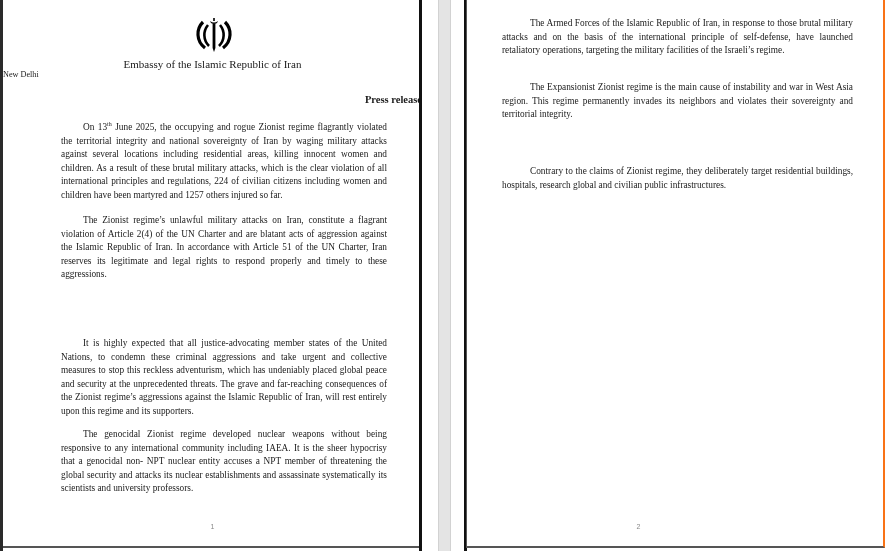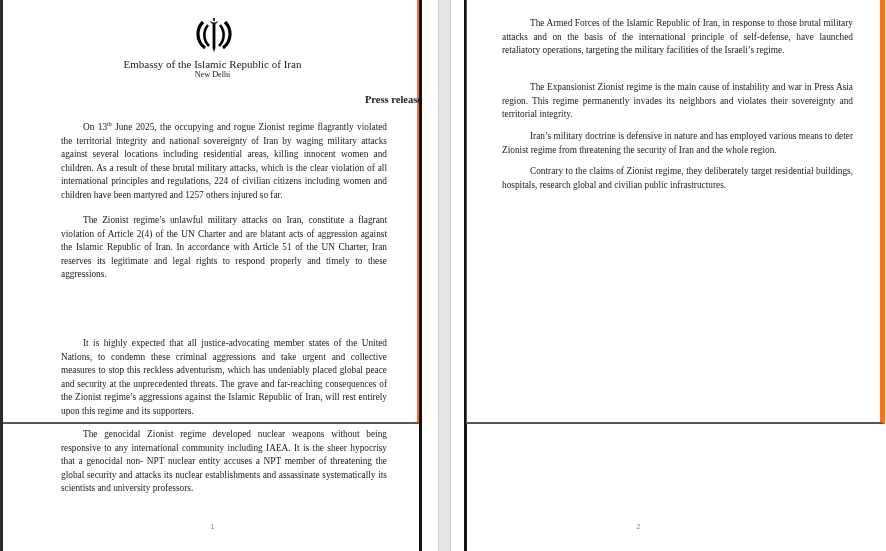--- a/index.html
+++ b/index.html
@@ -4,30 +4,30 @@
 <style>
   html, body { margin: 0; padding: 0; }
   body {
     width: 886px; height: 551px; overflow: hidden; position: relative;
     background: #ffffff;
     font-family: "Liberation Serif", "DejaVu Serif", serif;
     color: #1a1a1a;
   }
   .left-edge { position: absolute; left: 0; top: 0; width: 3px; height: 551px; background: #2a2a2a; }
   .page {
-    position: absolute; top: 0; height: 424px; background: #ffffff;
-    border-right: 5px solid #f97316; border-bottom: 2px solid #555; box-sizing: border-box;
+    position: absolute; top: 0; height: 548px; background: #ffffff;
+    border-right: 2px solid #f97316; border-bottom: 2px solid #555; box-sizing: border-box;
   }
   #page1 { left: 3px; width: 419px; }
   #page2 { left: 466px; width: 419px; border-left: 1px solid #555; }
   .page-shadow { position: absolute; top: 0; width: 3px; height: 551px; background: #111; }
   .gutter-bar { position: absolute; left: 438px; top: 0; width: 11px; height: 551px; background: #e4e4e4; border-left: 1px solid #d2d2d2; border-right: 1px solid #d2d2d2; }
   .emblem { position: absolute; left: 191px; top: 17px; width: 40px; height: 36px; }
   .org-name { position: absolute; left: 0; width: 419px; text-align: center; font-size: 11px; top: 58px; }
-  .org-city { position: absolute; left: 0; width: 419px; text-align: center; font-size: 8.2px; top: 70px; }
+  .org-city { position: absolute; left: 0; width: 419px; font-size: 8.2px; top: 70px; }
   .title { position: absolute; left: 0; width: 419px; text-align: right; font-size: 10.5px; font-weight: bold; top: 94px; }
   .para {
     position: absolute; font-size: 9.3px; line-height: 13.6px;
     text-align: justify; text-indent: 22px; margin: 0;
   }
   #page1 .para { left: 58px; width: 326px; }
   #page2 .para { left: 35px; width: 351px; text-indent: 28px; }
   sup { font-size: 6px; line-height: 0; }
   .page-num { position: absolute; left: 0; width: 419px; text-align: center; font-size: 7px; color: #888; top: 523px; font-family: "Liberation Sans", sans-serif; }
   #page2 .page-num { left: -38px; }
@@ -60,18 +60,17 @@
 
   <div class="page-num">1</div>
 </div>
 
 <div class="page-shadow" style="left:419px"></div>
 <div class="gutter-bar"></div>
 <div class="page-shadow" style="left:464px"></div>
 
 <div class="page" id="page2">
   <p class="para" style="top:17px">The Armed Forces of the Islamic Republic of Iran, in response to those brutal military attacks and on the basis of the international principle of self-defense, have launched retaliatory operations, targeting the military facilities of the Israeli’s regime.</p>
-  <p class="para" style="top:81px">The Expansionist Zionist regime is the main cause of instability and war in Press Asia region. This regime permanently invades its neighbors and violates their sovereignty and territorial integrity.</p>
-  <p class="para" style="top:130px">Iran’s military doctrine is defensive in nature and has employed various means to deter Zionist regime from threatening the security of Iran and the whole region.</p>
+  <p class="para" style="top:81px">The Expansionist Zionist regime is the main cause of instability and war in West Asia region. This regime permanently invades its neighbors and violates their sovereignty and territorial integrity.</p>
   <p class="para" style="top:165px">Contrary to the claims of Zionist regime, they deliberately target residential buildings, hospitals, research global and civilian public infrastructures.</p>
 
   <div class="page-num">2</div>
 </div>
 
 </body></html>

